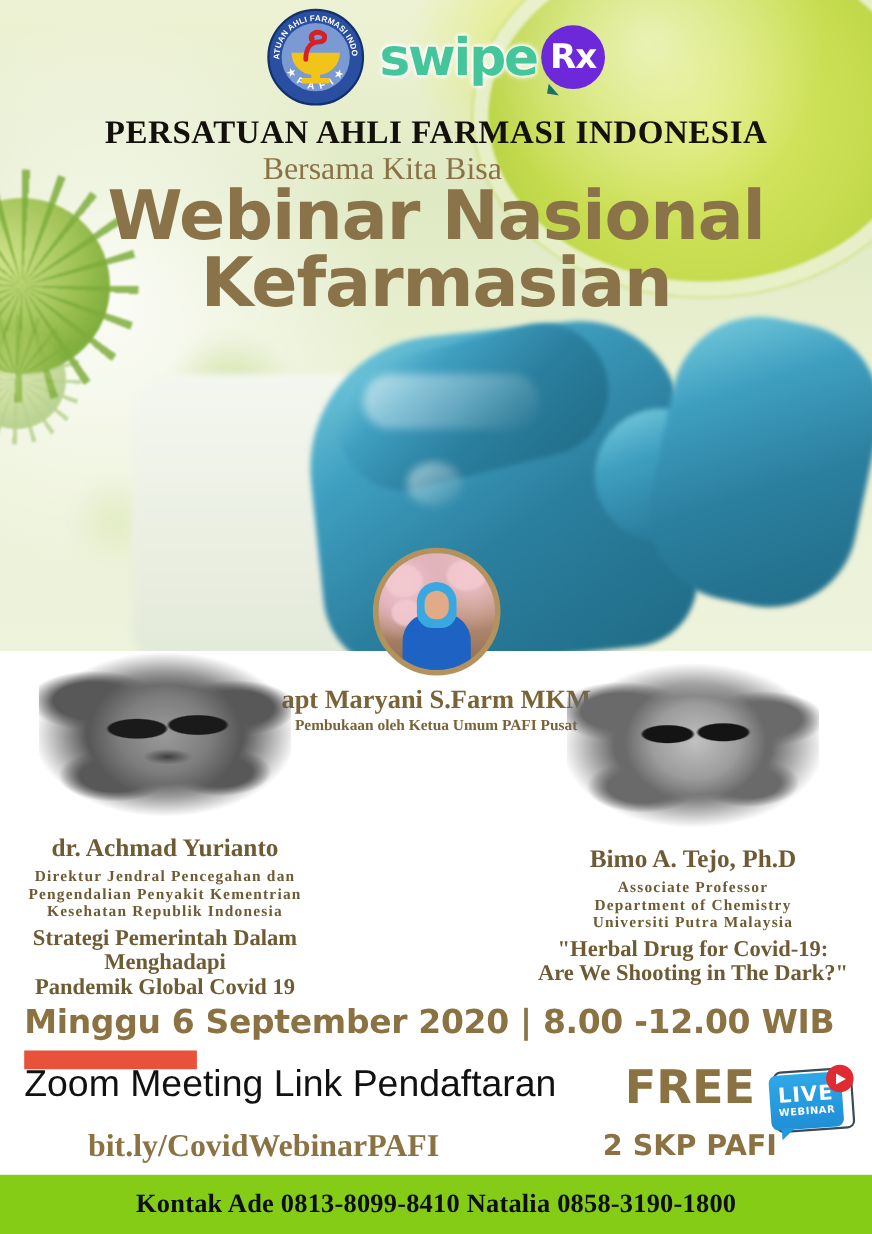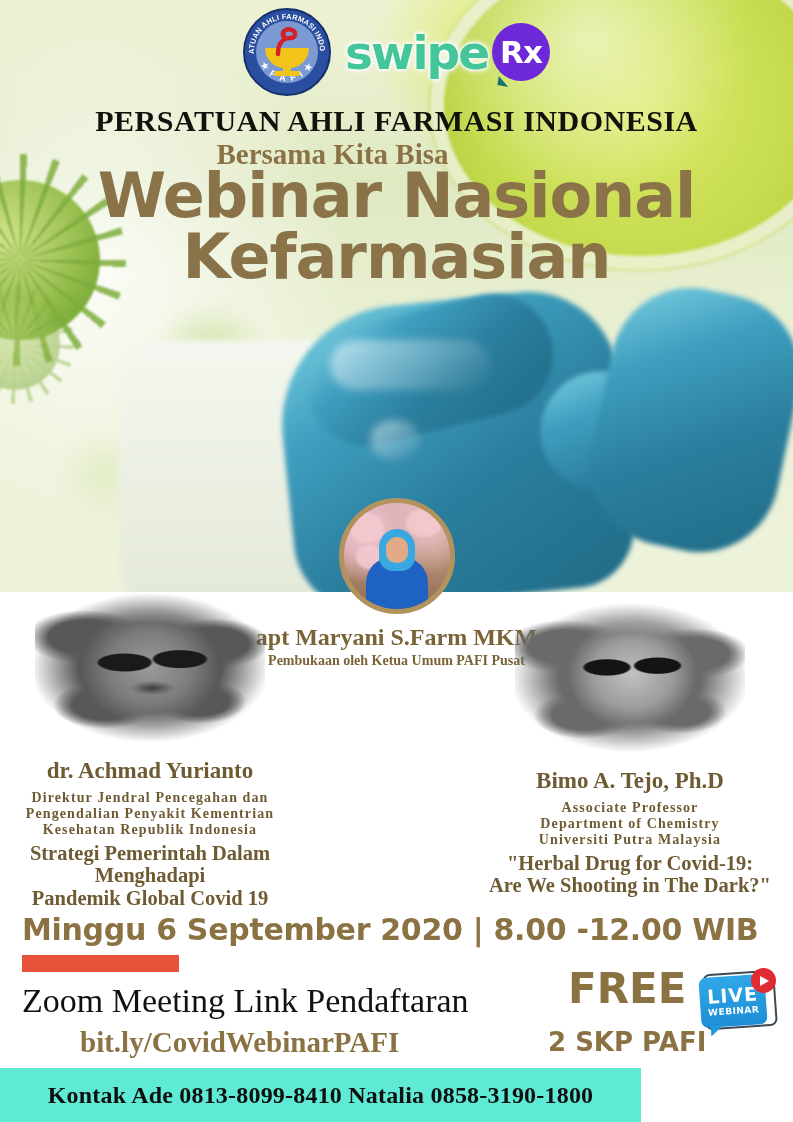--- a/index.html
+++ b/index.html
@@ -197,25 +197,25 @@
     width: 793px;
     text-align: center;
     font-family: "Liberation Serif", serif;
     font-weight: 700;
     font-size: 30px;
     letter-spacing: 0.5px;
     color: #14100b;
   }
   .tagline {
     position: absolute;
-    left: 0; top: 138px;
+    left: 15px; top: 138px;
     width: 665px;
     text-align: center;
     font-family: "Liberation Serif", serif;
-    font-weight: 700;
+    font-weight: 400;
     font-size: 29px;
     color: #8a7246;
   }
   .main-title {
     position: absolute;
     left: 0; top: 166px;
     width: 793px;
     text-align: center;
     font-family: "DejaVu Sans", sans-serif;
     font-weight: 700;
@@ -404,24 +404,23 @@
   .red-bar {
     position: absolute;
     left: 22px; top: 955px;
     width: 157px;
     height: 17px;
     background: #e8513a;
   }
   .zoom-line {
     position: absolute;
     left: 22px; top: 966px;
-    font-family: Liberation Serif, serif;
+    font-family: Liberation Sans, sans-serif;
     font-size: 34px;
     color: #111111;
-    margin-top: 16px;
   }
   .bitly-line {
     position: absolute;
     left: 36px; top: 1026px;
     font-family: "Liberation Serif", serif;
     font-weight: 700;
     font-size: 29px;
     color: #8b7242;
     margin-left: 44px;
   }
@@ -516,23 +515,23 @@
     margin-left: 2px;
     border-left: 9px solid #ffffff;
     border-top: 5.5px solid transparent;
     border-bottom: 5.5px solid transparent;
   }
 
   
   .contact-bar {
     position: absolute;
     left: 0; top: 1068px;
-    width: 641px;
+    width: 793px;
     height: 54px;
-    background: #5eead4;
+    background: #84cc16;
     display: flex;
     align-items: center;
     justify-content: center;
   }
   .contact-text {
     font-family: "Liberation Serif", serif;
     font-weight: 700;
     font-size: 24px;
     color: #0f0f0f;
     letter-spacing: 0.2px;

